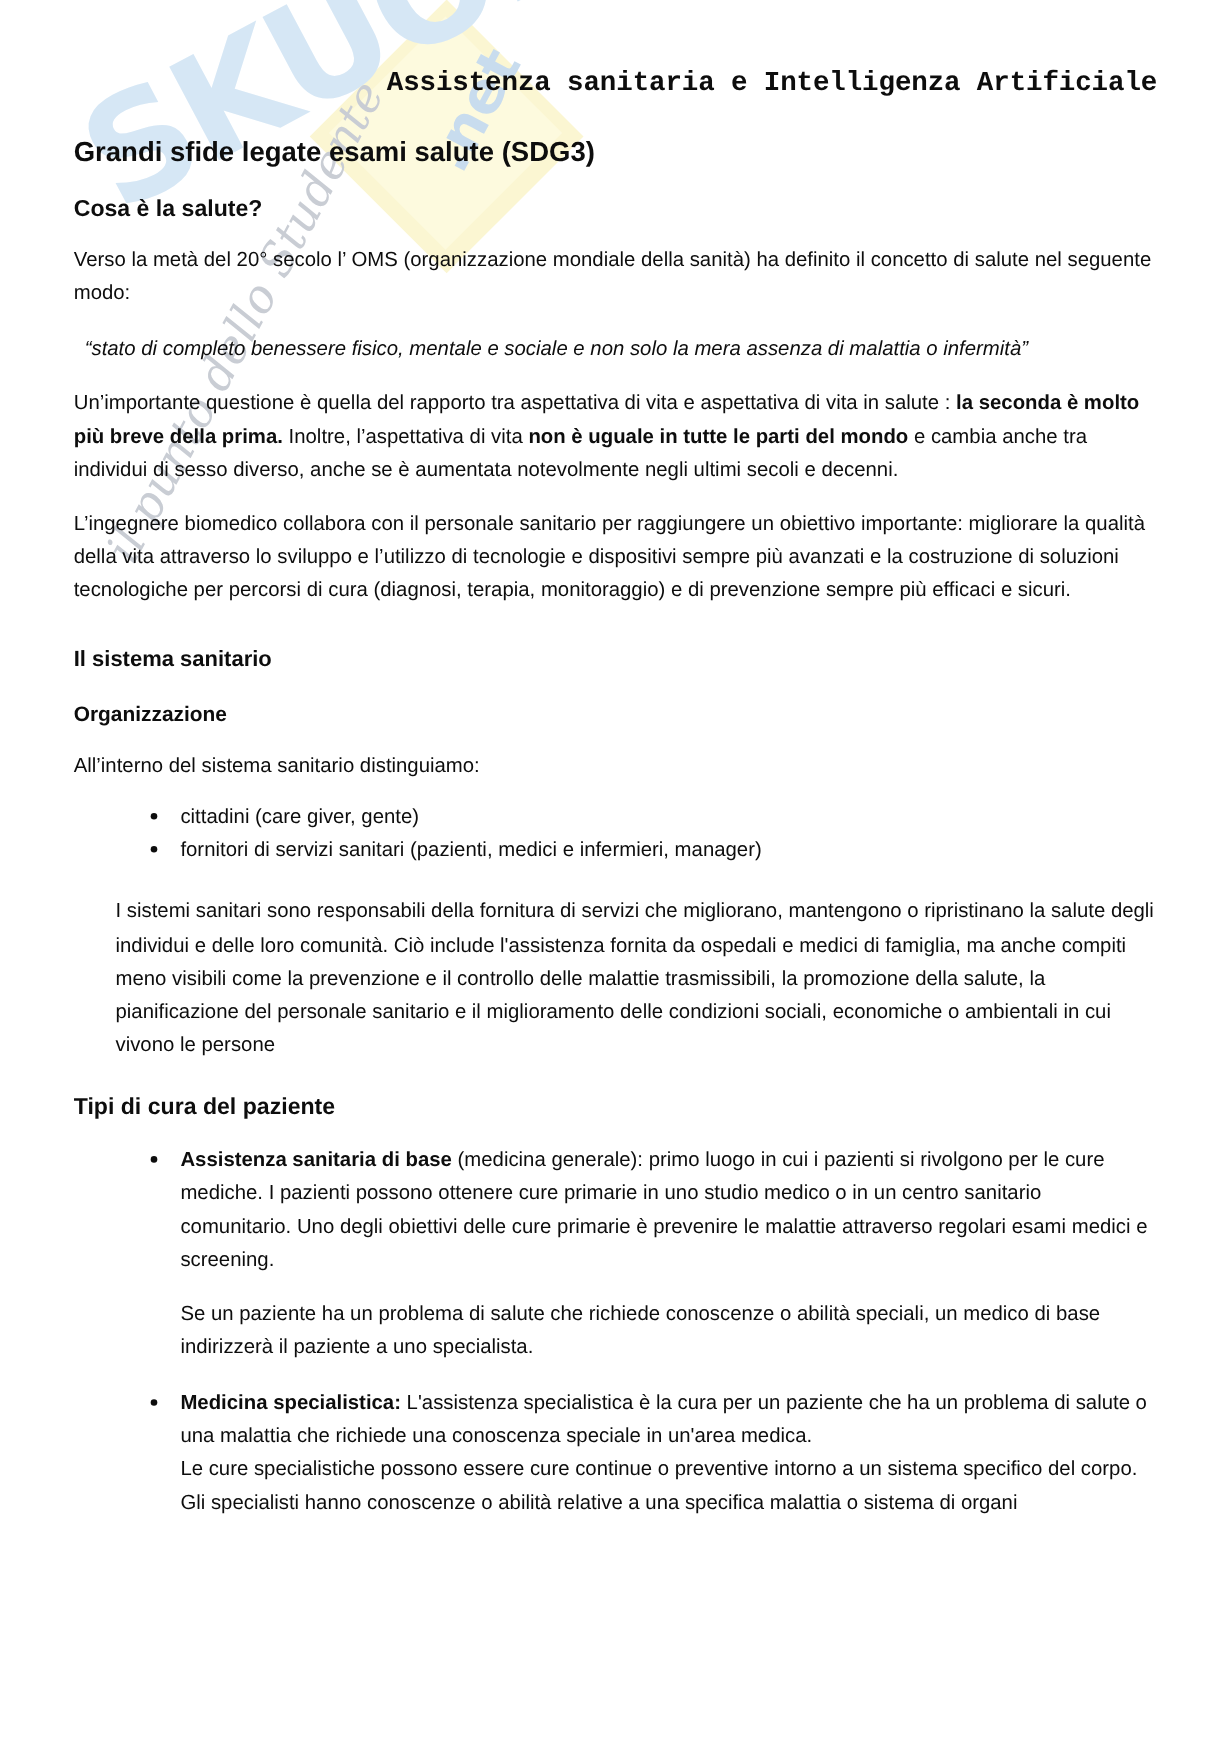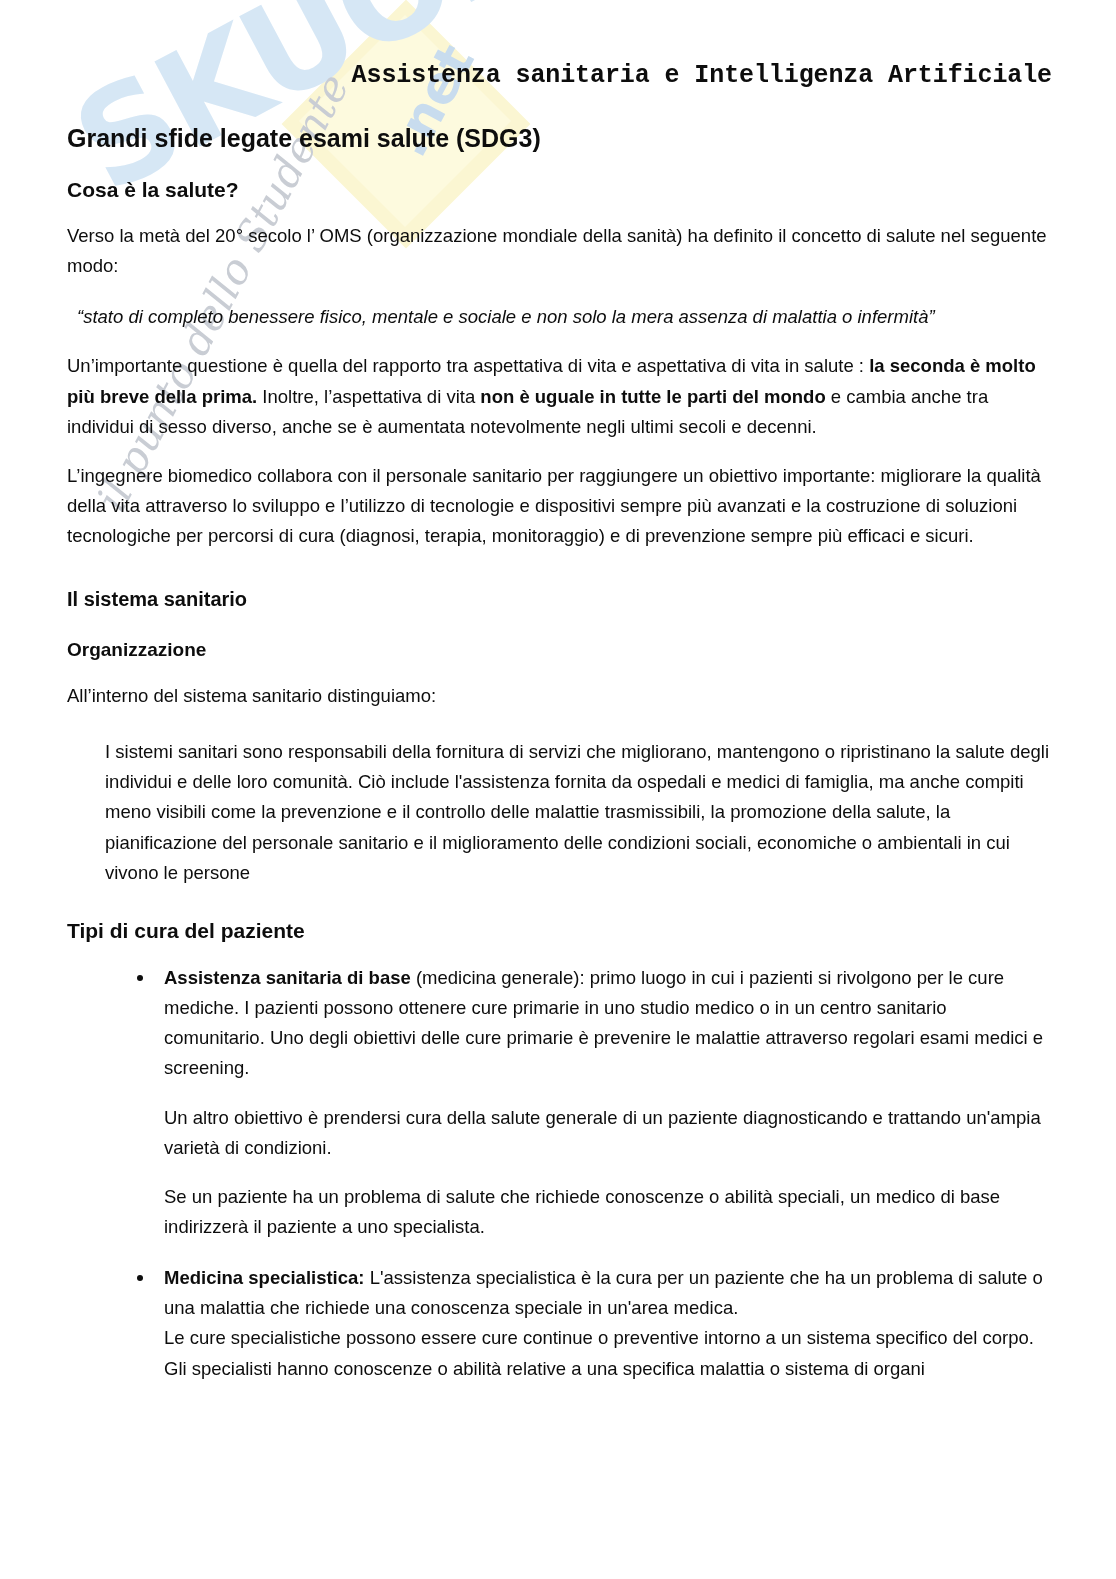--- a/index.html
+++ b/index.html
@@ -202,31 +202,34 @@
     <p class="para"><span>Un’importante questione è quella del rapporto tra aspettativa di vita e aspettativa di vita in salute : </span><b>la seconda è molto più breve della prima.</b><span> Inoltre, l’aspettativa di vita </span><b>non è uguale in tutte le parti del mondo</b><span> e cambia anche tra individui di sesso diverso, anche se è aumentata notevolmente negli ultimi secoli e decenni.</span></p>
 
     <p class="para">L’ingegnere biomedico collabora con il personale sanitario per raggiungere un obiettivo importante: migliorare la qualità della vita attraverso lo sviluppo e l’utilizzo di tecnologie e dispositivi sempre più avanzati e la costruzione di soluzioni tecnologiche per percorsi di cura (diagnosi, terapia, monitoraggio) e di prevenzione sempre più efficaci e sicuri.</p>
 
     <h2 class="h-sub" style="margin-top:36px">Il sistema sanitario</h2>
 
     <h2 class="h-sub" style="font-size:19px;margin-top:28px">Organizzazione</h2>
 
     <p class="para">All’interno del sistema sanitario distinguiamo:</p>
 
+    <ul class="bullets tight">
+      <li>cittadini (care giver, gente)</li>
+      <li>fornitori di servizi sanitari (pazienti, medici e infermieri, manager)</li>
+    </ul>
 
     <div class="indented">
       <p class="para" style="margin-top:26px">I sistemi sanitari sono responsabili della fornitura di servizi che migliorano, mantengono o ripristinano la salute degli individui e delle loro comunità. Ciò include l'assistenza fornita da ospedali e medici di famiglia, ma anche compiti meno visibili come la prevenzione e il controllo delle malattie trasmissibili, la promozione della salute, la pianificazione del personale sanitario e il miglioramento delle condizioni sociali, economiche o ambientali in cui vivono le persone</p>
     </div>
 
     <h2 class="h-sub" style="font-size:21px;margin-top:30px">Tipi di cura del paziente</h2>
 
     <ul class="bullets" style="margin-top:20px">
       <li>
         <b>Assistenza sanitaria di base</b><span> (medicina generale): primo luogo in cui i pazienti si rivolgono per le cure mediche. I pazienti possono ottenere cure primarie in uno studio medico o in un centro sanitario comunitario. Uno degli obiettivi delle cure primarie è prevenire le malattie attraverso regolari esami medici e screening.</span>
-        <p class="sub">Un altro obiettivo è prendersi cura della salute generale di un paziente diagnosticando e trattando un'ampia varietà di condizioni.</p>
         <p class="sub">Se un paziente ha un problema di salute che richiede conoscenze o abilità speciali, un medico di base indirizzerà il paziente a uno specialista.</p>
       </li>
       <li style="margin-top:21px">
         <b>Medicina specialistica:</b><span> L'assistenza specialistica è la cura per un paziente che ha un problema di salute o una malattia che richiede una conoscenza speciale in un'area medica.</span><br>
         <span>Le cure specialistiche possono essere cure continue o preventive intorno a un sistema specifico del corpo. Gli specialisti hanno conoscenze o abilità relative a una specifica malattia o sistema di organi</span>
       </li>
     </ul>
 
   </div>
 </div>

